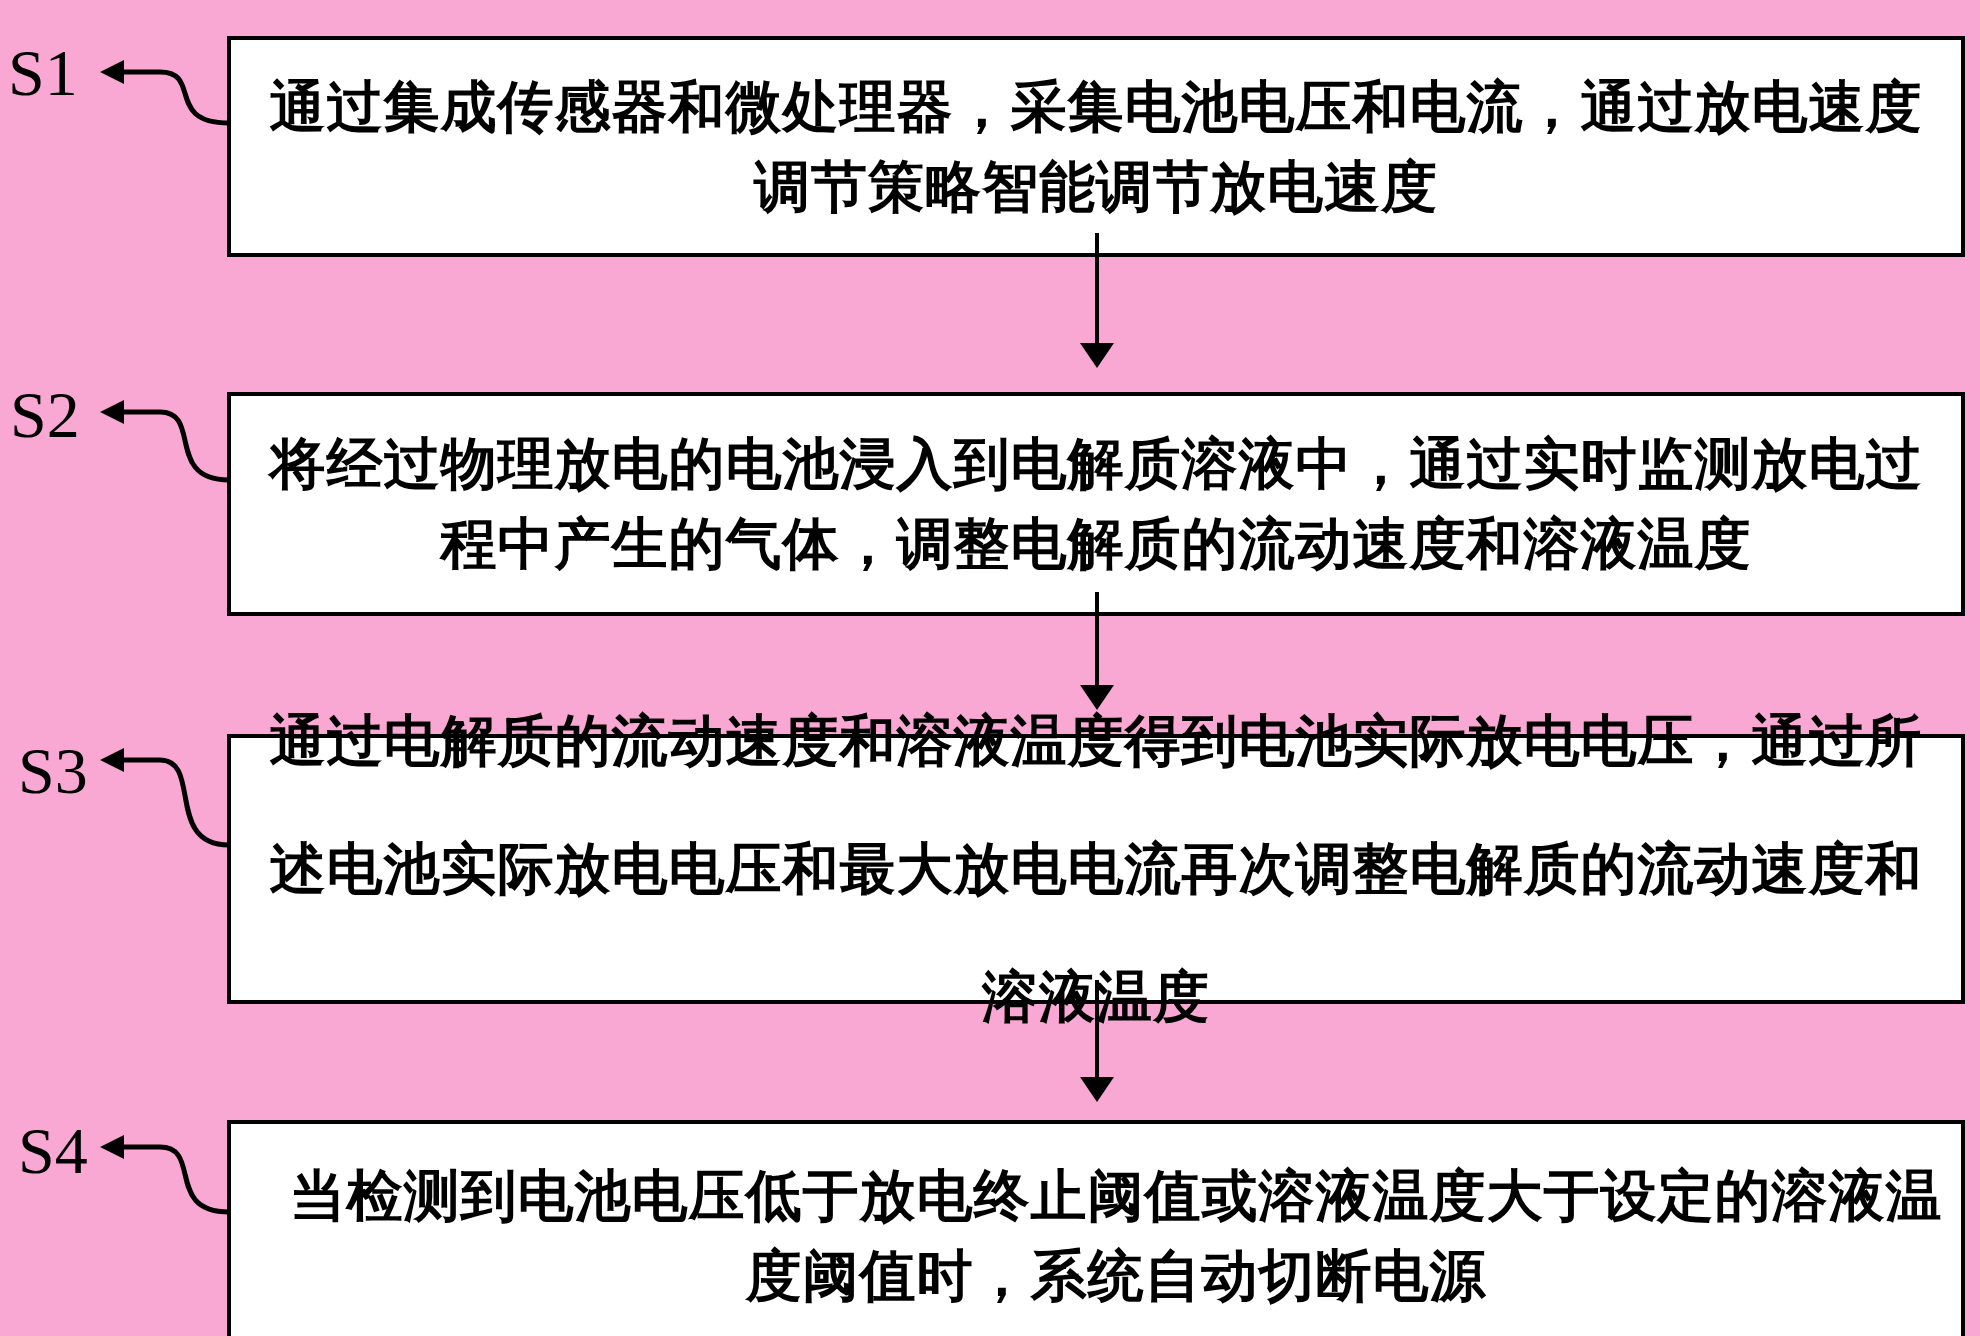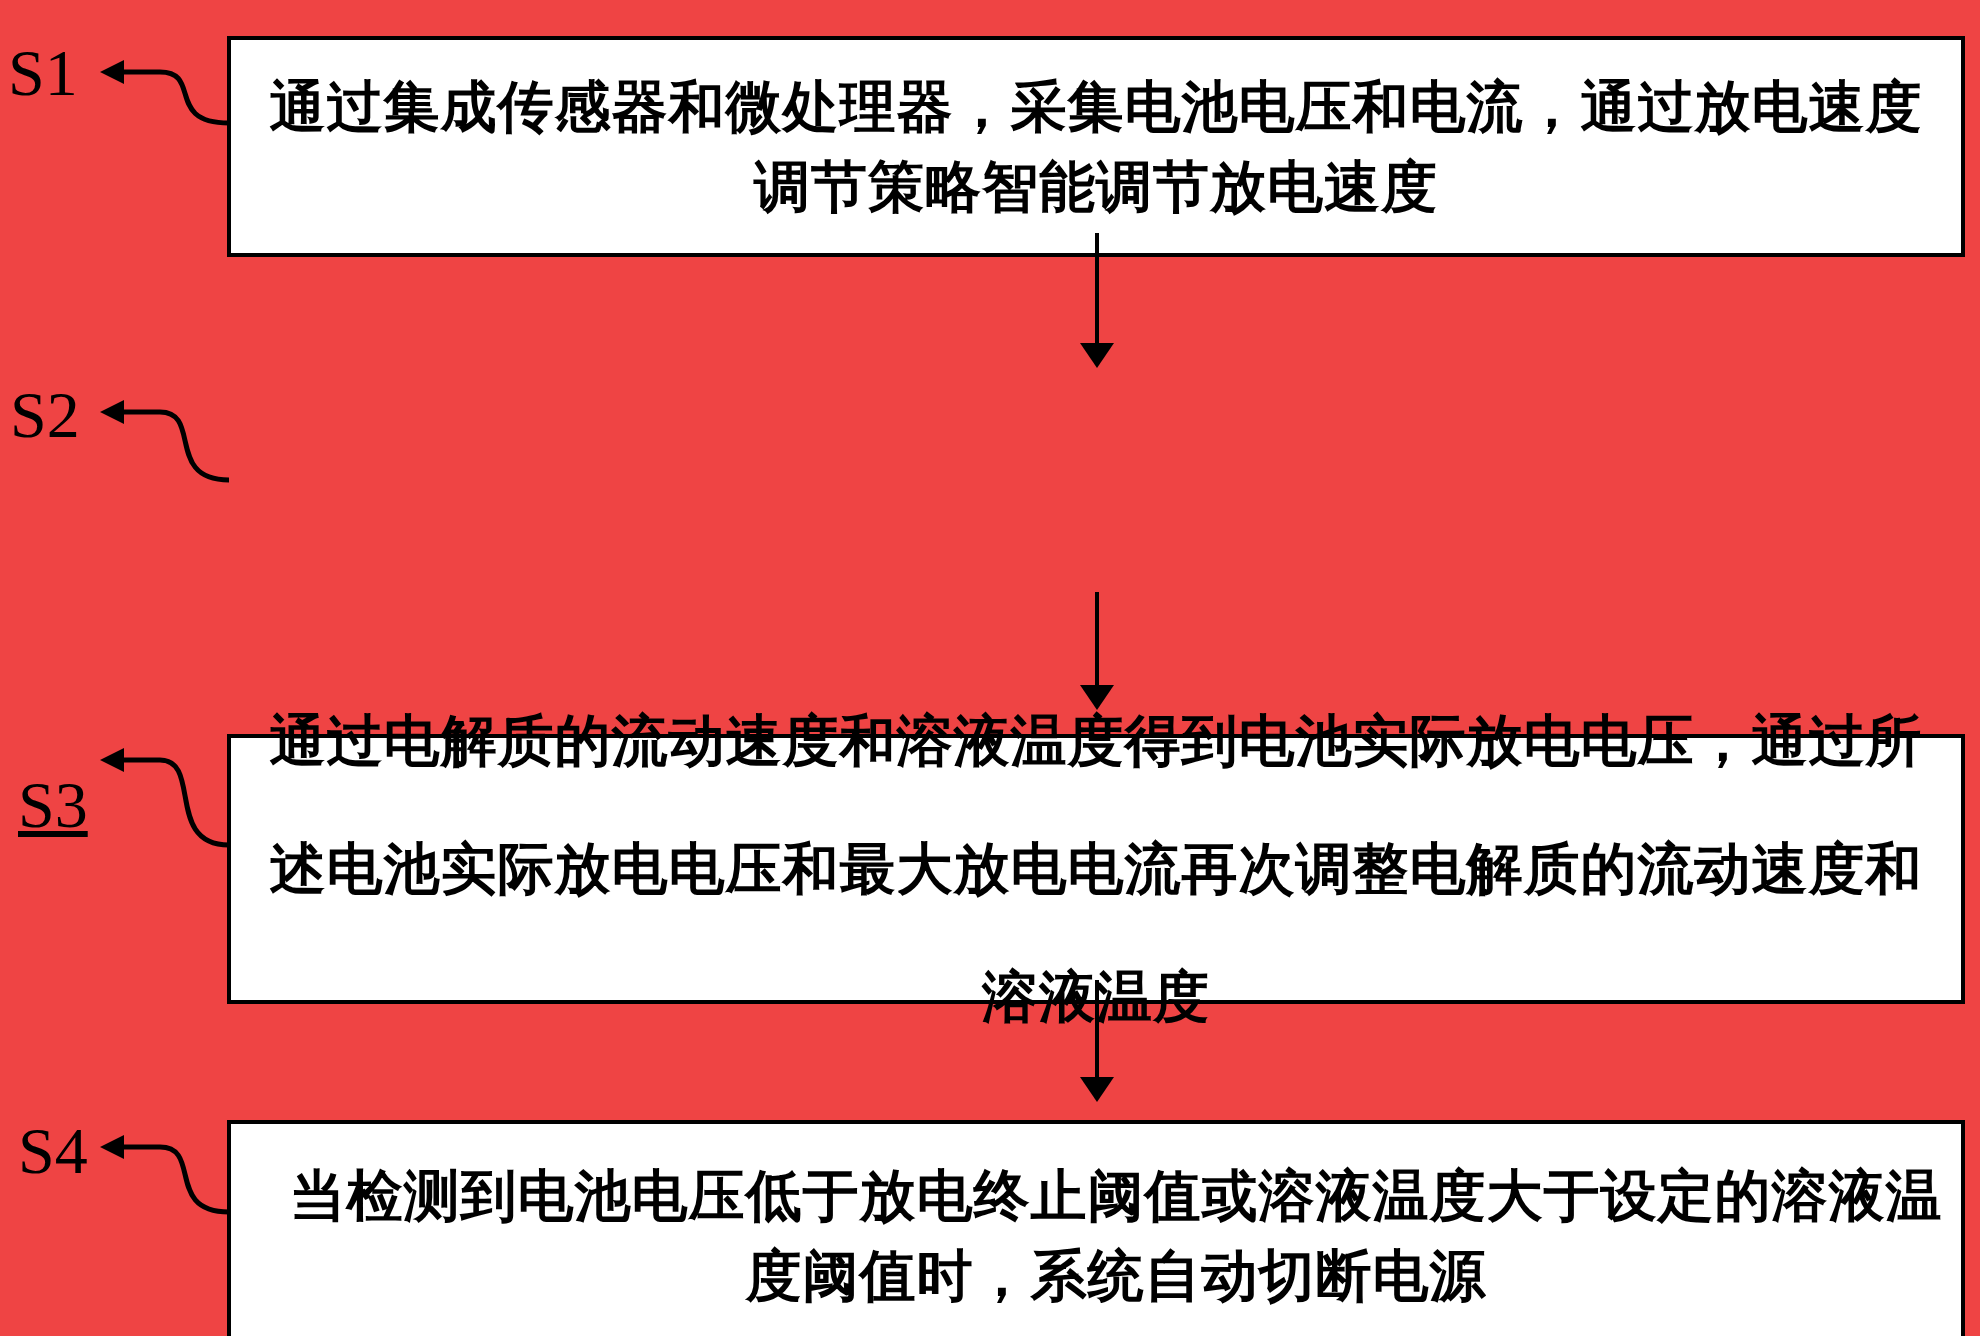--- a/index.html
+++ b/index.html
@@ -4,21 +4,21 @@
 <style>
   html, body {
     margin: 0;
     padding: 0;
     background: #ffffff;
   }
   #canvas {
     position: relative;
     width: 1980px;
     height: 1336px;
-    background: #ef4444;
+    background: #f9a8d4;
     font-family: "DejaVu Sans", sans-serif;
     overflow: hidden;
   }
   .step-box {
     position: absolute;
     left: 227px;
     width: 1738px;
     box-sizing: border-box;
     border: 4px solid #000000;
     background: #ffffff;
@@ -63,21 +63,21 @@
     border-top: 25px solid #000000;
   }
 </style>
 </head>
 <body>
 
 <div id="canvas">
 
   <div class="step-label" style="left:8px; top:40px;">S1</div>
   <div class="step-label" style="left:10px; top:382px;">S2</div>
-  <div class="step-label" style="left:18px; top:772px;text-decoration:underline;">S3</div>
+  <div class="step-label" style="left:18px; top:738px;">S3</div>
   <div class="step-label" style="left:18px; top:1118px;">S4</div>
 
   <svg class="leader-svg" style="left:100px; top:58px;" width="129" height="93" viewBox="0 0 129 93">
     <polygon points="0,14 24,2 24,26" fill="#000000"></polygon>
     <path d="M 20 14 H 60 C 102 14, 65 65, 129 65" fill="none" stroke="#000000" stroke-width="5"></path>
   </svg>
   <svg class="leader-svg" style="left:100px; top:398px;" width="129" height="110" viewBox="0 0 129 110">
     <polygon points="0,14 24,2 24,26" fill="#000000"></polygon>
     <path d="M 20 14 H 60 C 102 14, 65 82, 129 82" fill="none" stroke="#000000" stroke-width="5"></path>
   </svg>
@@ -88,20 +88,24 @@
   <svg class="leader-svg" style="left:100px; top:1133px;" width="129" height="106" viewBox="0 0 129 106">
     <polygon points="0,14 24,2 24,26" fill="#000000"></polygon>
     <path d="M 20 14 H 60 C 102 14, 65 79, 129 79" fill="none" stroke="#000000" stroke-width="5"></path>
   </svg>
 
   <div class="step-box" style="top:12px; height:221px;">
     <div class="box-line">通过集成传感器和微处理器，采集电池电压和电流，通过放电速度</div>
     <div class="box-line">调节策略智能调节放电速度</div>
   </div>
 
+  <div class="step-box" style="top:368px; height:224px;">
+    <div class="box-line">将经过物理放电的电池浸入到电解质溶液中，通过实时监测放电过</div>
+    <div class="box-line">程中产生的气体，调整电解质的流动速度和溶液温度</div>
+  </div>
 
   <div class="step-box" style="top:710px; height:270px;gap:48px;">
     <div class="box-line">通过电解质的流动速度和溶液温度得到电池实际放电电压，通过所</div>
     <div class="box-line">述电池实际放电电压和最大放电电流再次调整电解质的流动速度和</div>
     <div class="box-line">溶液温度</div>
   </div>
 
   <div class="step-box" style="top:1096px; height:232px;padding-left:40px;">
     <div class="box-line">当检测到电池电压低于放电终止阈值或溶液温度大于设定的溶液温</div>
     <div class="box-line">度阈值时，系统自动切断电源</div>

